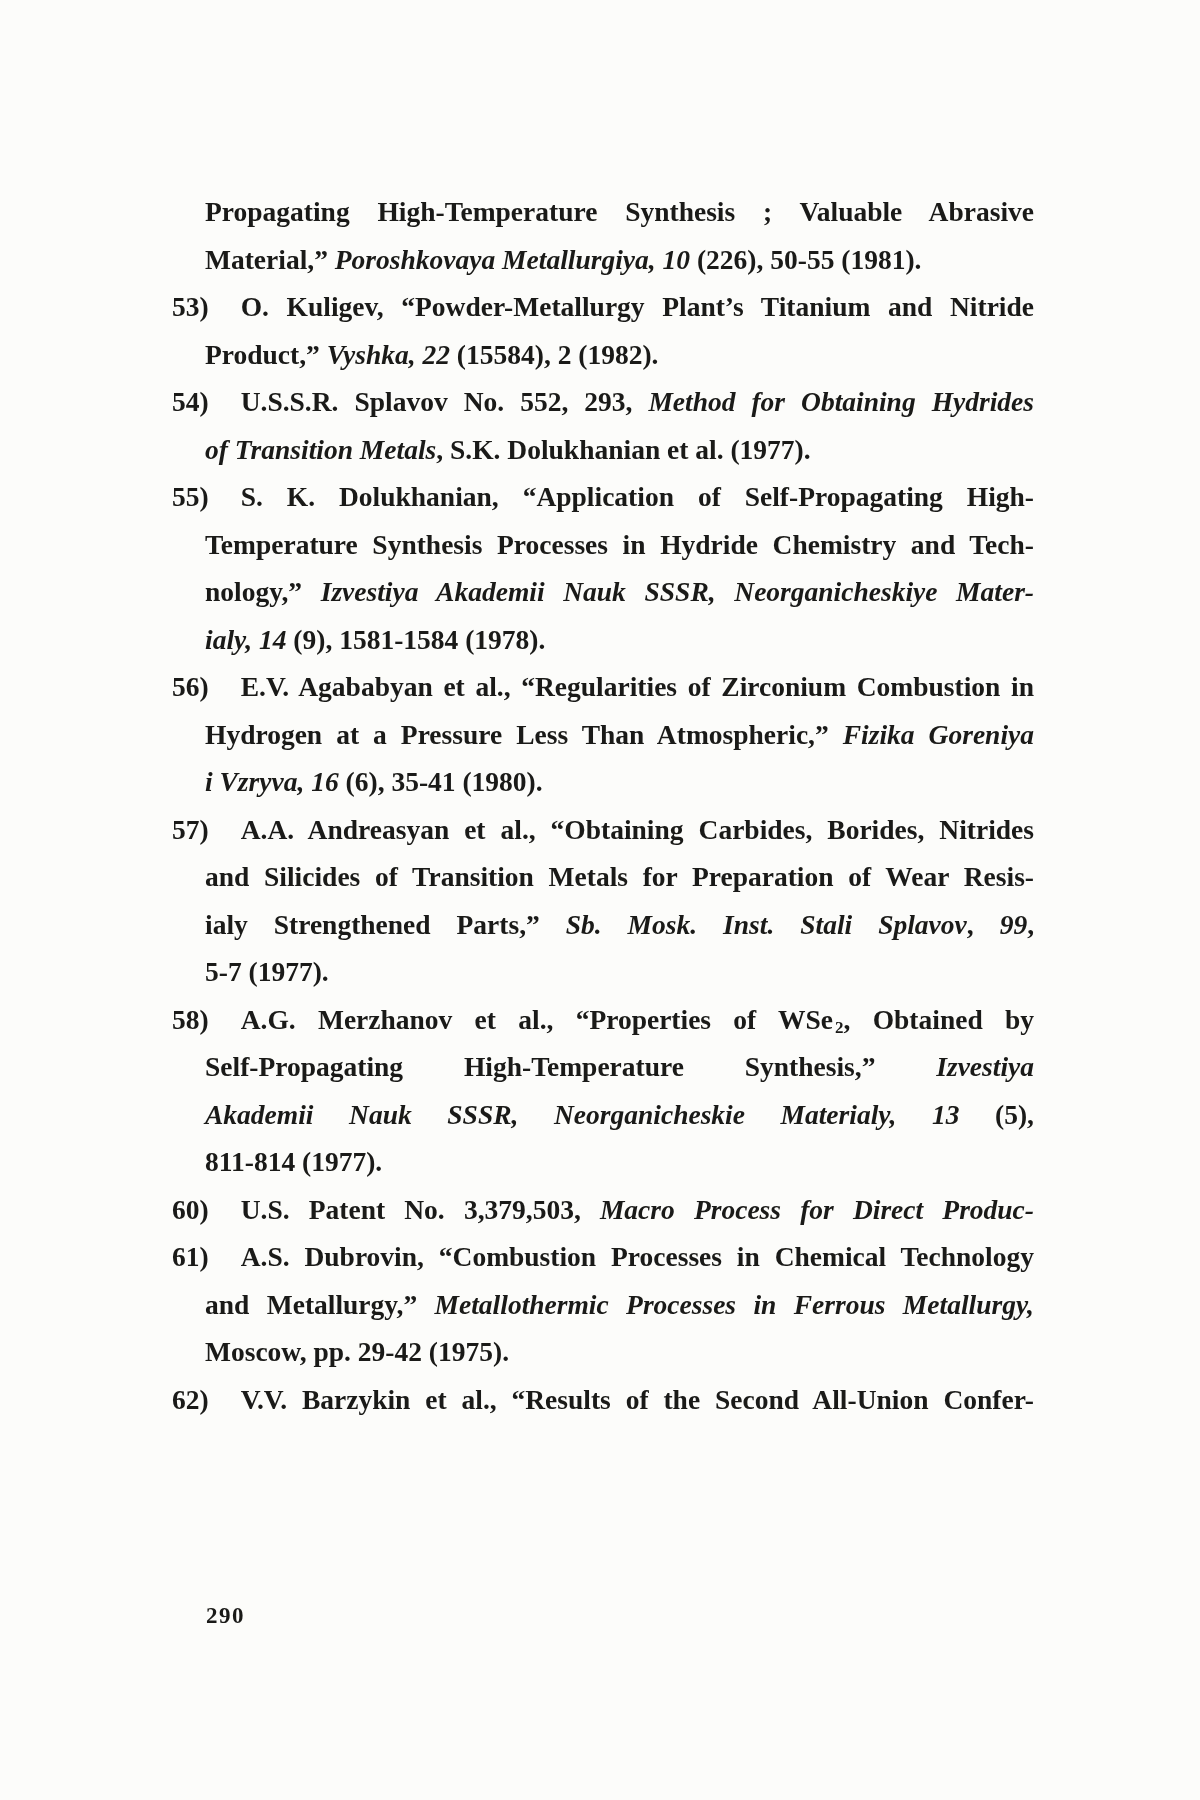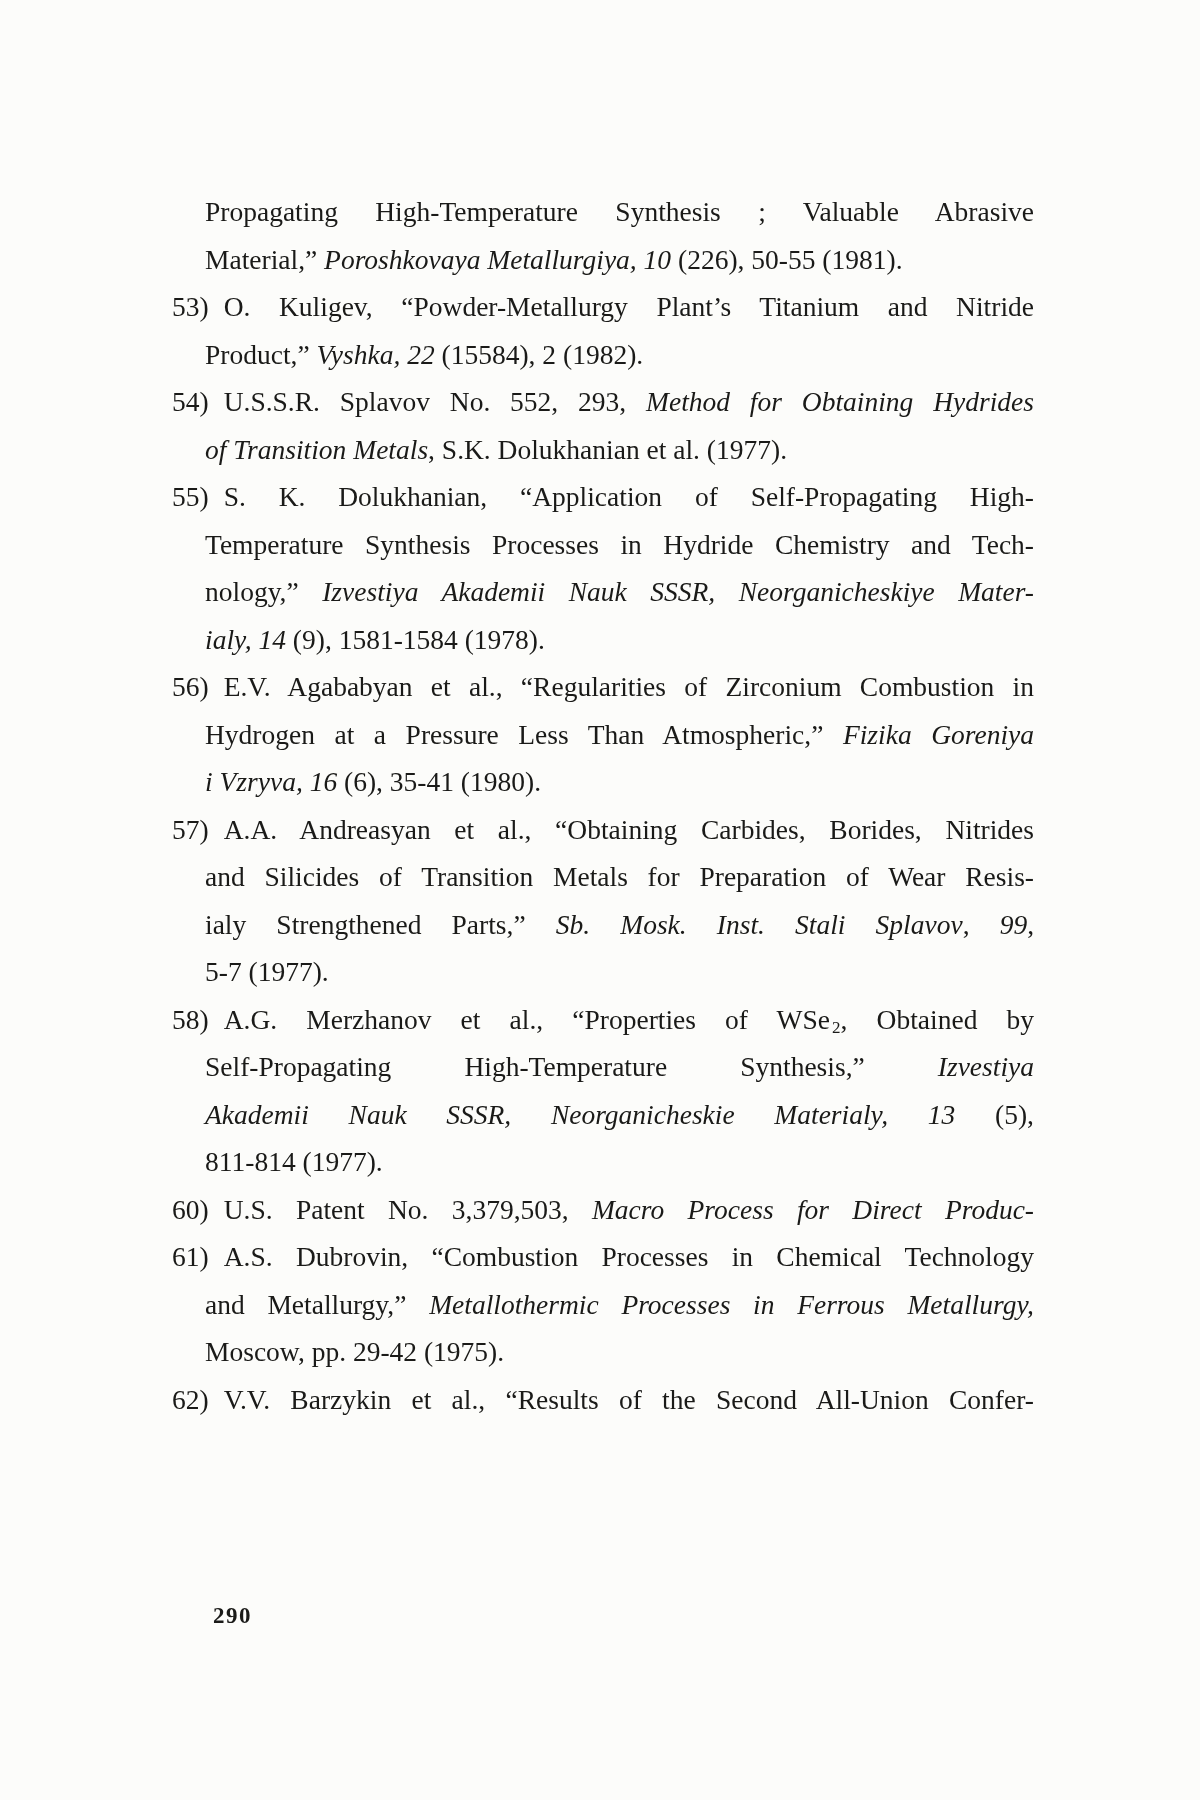--- a/index.html
+++ b/index.html
@@ -29,42 +29,43 @@
     line-height: 47.5px;
   }
   .ref-item {
     margin: 0;
     padding: 0;
   }
   .ref-line {
     text-align: justify;
     text-align-last: left;
     height: 47.5px;
+    font-weight: bold;
   }
   .ref-line.just {
     text-align-last: justify;
   }
   .ref-line.numbered {
     text-indent: -33px;
   }
   .ref-num {
-    margin-right: 15px;
+    margin-right: 32px;
     font-style: normal;
   }
   .seg.n { font-style: normal; }
   .seg.i { font-style: italic; }
   .seg.sub {
     font-style: normal;
     font-size: 0.62em;
     vertical-align: -0.24em;
     margin-left: 2px;
   }
   .page-number {
     position: absolute;
-    left: 213px;
+    left: 206px;
     top: 1601px;
     font-size: 23px;
     line-height: 30px;
     font-weight: 700;
     letter-spacing: 1.5px;
   }
 </style>
 </head>
 <body>
 

